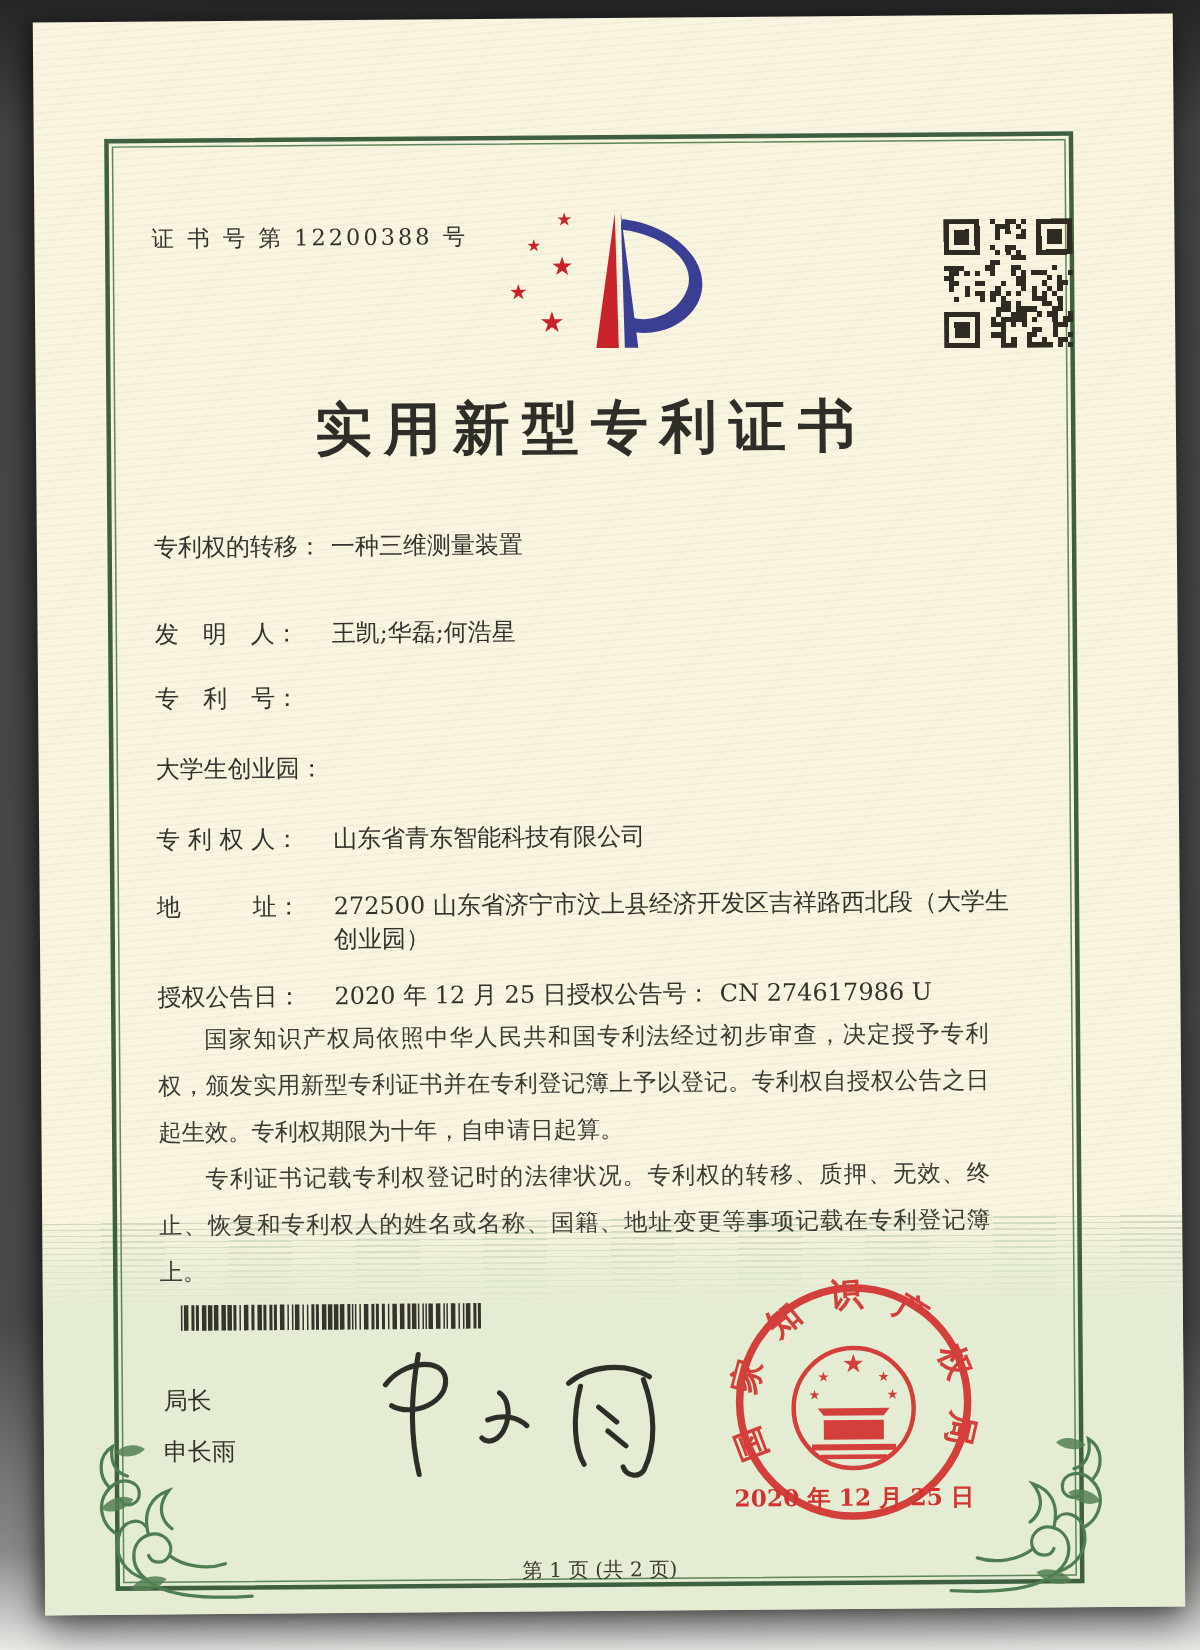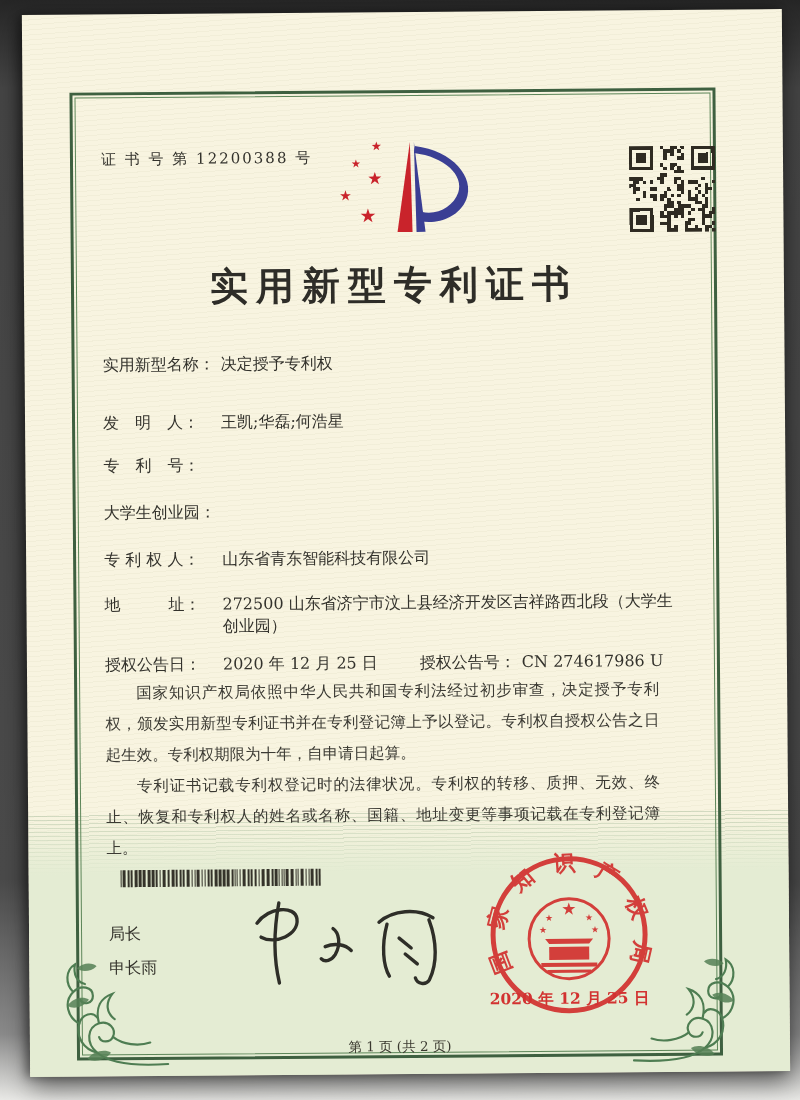--- a/index.html
+++ b/index.html
@@ -27,21 +27,21 @@
   .certno{position:absolute;left:78px;top:136px;font-size:15px;letter-spacing:2px;color:#33322c}
   .logo{position:absolute;left:308px;top:124px;width:152px;height:124px}
   .logo .star{position:absolute;color:var(--logo-red);line-height:1}
   .qr{position:absolute;left:606px;top:136px;width:86px;height:86px}
   .title{position:absolute;left:47px;width:646px;top:248px;text-align:center;
         font-size:38px;font-weight:bold;letter-spacing:8px;color:#2e2d28}
   .row{position:absolute;left:78px;display:flex;font-size:16px;line-height:1.35;color:#33322c}
   .lab{flex:none;width:118px;white-space:pre}
   .val{white-space:pre-wrap}
   .val-addr{width:462px}
-  .lab2{width:auto;margin-left:42px;margin-right:6px}
+  .lab2{width:auto;margin-right:6px}
   .paras{position:absolute;left:78px;top:664px;width:554px;font-size:15.5px;
         line-height:31px;color:#3b3a33;text-align:justify}
   .paras p{text-indent:2em}
   .barcode{position:absolute;left:92px;top:856px;width:204px;height:17px}
   .barcode i{position:absolute;top:0;bottom:0;background:#35332a}
   .sig-title{position:absolute;left:80px;top:910px;font-size:16px}
   .sig-name{position:absolute;left:80px;top:944px;font-size:16px}
   .signature{position:absolute;left:212px;top:876px;width:218px;height:108px}
   .seal{position:absolute;left:452px;top:832px;width:176px;height:176px;opacity:.93;z-index:3}
   .seal-date{position:absolute;left:448px;top:978px;width:184px;text-align:center;
@@ -79,22 +79,22 @@
         </svg>
       </div>
 
       <svg id="qrsvg" class="qr" viewBox="0 0 25 25">
           <path d="M0,0h7v7h-7z M1,1h5v5h-5z M2,2h3v3h-3z M18,0h7v7h-7z M19,1h5v5h-5z M20,2h3v3h-3z M0,18h7v7h-7z M1,19h5v5h-5z M2,20h3v3h-3z M9,0h1v1h-1z M12,0h1v1h-1z M13,0h1v1h-1z M15,0h1v1h-1z M10,1h1v1h-1z M11,1h1v1h-1z M12,1h1v1h-1z M14,1h1v1h-1z M10,2h1v1h-1z M12,2h1v1h-1z M15,2h1v1h-1z M10,3h1v1h-1z M14,3h1v1h-1z M15,3h1v1h-1z M9,5h1v1h-1z M12,5h1v1h-1z M13,5h1v1h-1z M10,6h1v1h-1z M12,6h1v1h-1z M14,6h1v1h-1z M13,7h1v1h-1z M14,7h1v1h-1z M15,7h1v1h-1z M9,8h1v1h-1z M10,8h1v1h-1z M0,9h1v1h-1z M1,9h1v1h-1z M2,9h1v1h-1z M3,9h1v1h-1z M8,9h1v1h-1z M9,9h1v1h-1z M13,9h1v1h-1z M14,9h1v1h-1z M21,9h1v1h-1z M1,10h1v1h-1z M2,10h1v1h-1z M4,10h1v1h-1z M6,10h1v1h-1z M9,10h1v1h-1z M13,10h1v1h-1z M15,10h1v1h-1z M17,10h1v1h-1z M18,10h1v1h-1z M19,10h1v1h-1z M24,10h1v1h-1z M0,11h1v1h-1z M1,11h1v1h-1z M14,11h1v1h-1z M15,11h1v1h-1z M20,11h1v1h-1z M22,11h1v1h-1z M1,12h1v1h-1z M2,12h1v1h-1z M6,12h1v1h-1z M7,12h1v1h-1z M11,12h1v1h-1z M14,12h1v1h-1z M15,12h1v1h-1z M19,12h1v1h-1z M22,12h1v1h-1z M23,12h1v1h-1z M1,13h1v1h-1z M4,13h1v1h-1z M10,13h1v1h-1z M15,13h1v1h-1z M17,13h1v1h-1z M20,13h1v1h-1z M22,13h1v1h-1z M4,14h1v1h-1z M6,14h1v1h-1z M7,14h1v1h-1z M9,14h1v1h-1z M10,14h1v1h-1z M12,14h1v1h-1z M14,14h1v1h-1z M17,14h1v1h-1z M19,14h1v1h-1z M21,14h1v1h-1z M2,15h1v1h-1z M7,15h1v1h-1z M9,15h1v1h-1z M11,15h1v1h-1z M17,15h1v1h-1z M18,15h1v1h-1z M19,15h1v1h-1z M22,15h1v1h-1z M11,16h1v1h-1z M12,16h1v1h-1z M14,16h1v1h-1z M19,16h1v1h-1z M20,16h1v1h-1z M22,16h1v1h-1z M10,17h1v1h-1z M11,17h1v1h-1z M12,17h1v1h-1z M14,17h1v1h-1z M15,17h1v1h-1z M16,17h1v1h-1z M17,17h1v1h-1z M21,17h1v1h-1z M22,17h1v1h-1z M10,18h1v1h-1z M13,18h1v1h-1z M14,18h1v1h-1z M15,18h1v1h-1z M18,18h1v1h-1z M20,18h1v1h-1z M21,18h1v1h-1z M24,18h1v1h-1z M9,19h1v1h-1z M11,19h1v1h-1z M12,19h1v1h-1z M13,19h1v1h-1z M14,19h1v1h-1z M15,19h1v1h-1z M17,19h1v1h-1z M21,19h1v1h-1z M23,19h1v1h-1z M24,19h1v1h-1z M9,20h1v1h-1z M10,20h1v1h-1z M11,20h1v1h-1z M13,20h1v1h-1z M15,20h1v1h-1z M21,20h1v1h-1z M22,20h1v1h-1z M23,20h1v1h-1z M11,21h1v1h-1z M17,21h1v1h-1z M18,21h1v1h-1z M21,21h1v1h-1z M9,22h1v1h-1z M10,22h1v1h-1z M11,22h1v1h-1z M16,22h1v1h-1z M17,22h1v1h-1z M21,22h1v1h-1z M24,22h1v1h-1z M11,23h1v1h-1z M13,23h1v1h-1z M16,23h1v1h-1z M19,23h1v1h-1z M22,23h1v1h-1z M23,23h1v1h-1z M11,24h1v1h-1z M12,24h1v1h-1z M13,24h1v1h-1z M16,24h1v1h-1z M17,24h1v1h-1z M18,24h1v1h-1z M19,24h1v1h-1z M20,24h1v1h-1z M22,24h1v1h-1z M24,24h1v1h-1z " fill="#2f2b22" fill-rule="evenodd" shape-rendering="crispEdges"></path>
         </svg>
 
       <div class="title">实用新型专利证书</div>
 
       <div class="row" style="top:340px">
-        <span class="lab">实用新型名称：</span>
-        <span class="val">决定授予专利权</span>
+        <span class="lab">专利权的转移：</span>
+        <span class="val">一种三维测量装置</span>
       </div>
       <div class="row" style="top:398px">
         <span class="lab">发　明　人：</span>
         <span class="val">王凯;华磊;何浩星</span>
       </div>
       <div class="row" style="top:441px">
         <span class="lab">专　利　号：</span>
       </div>
       <div class="row" style="top:488px">
         <span class="lab">大学生创业园：</span>

